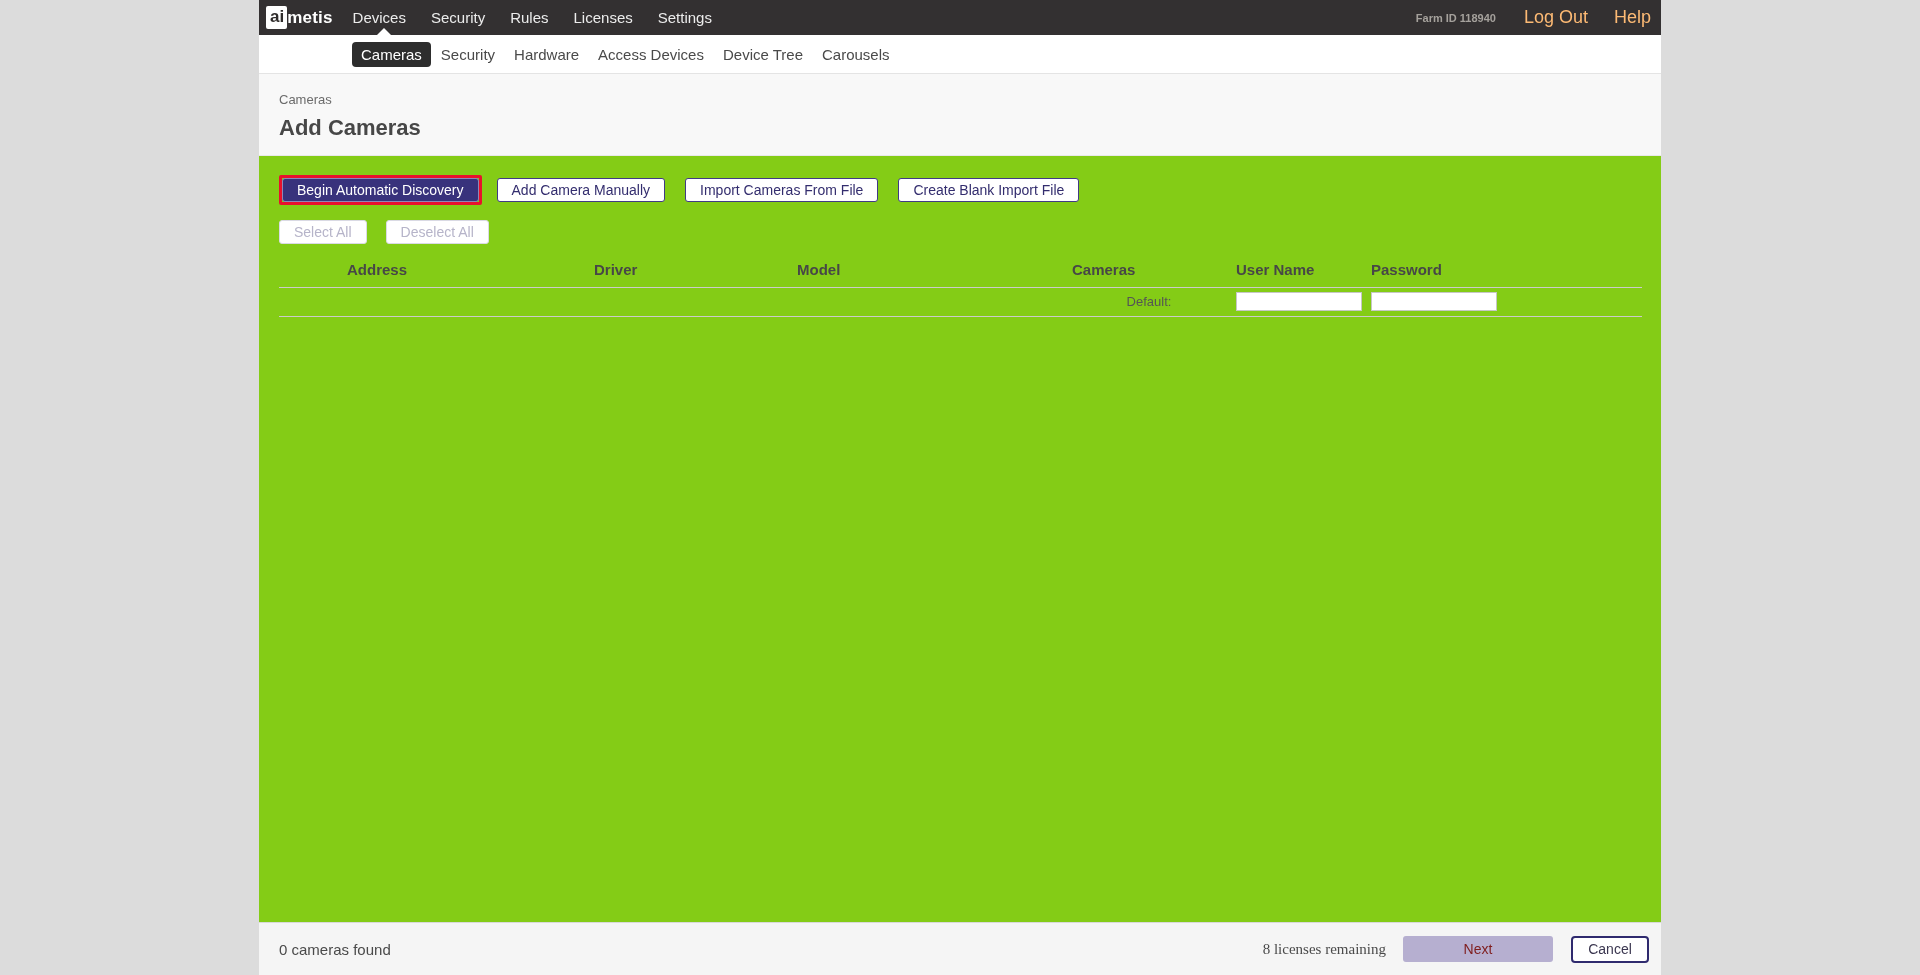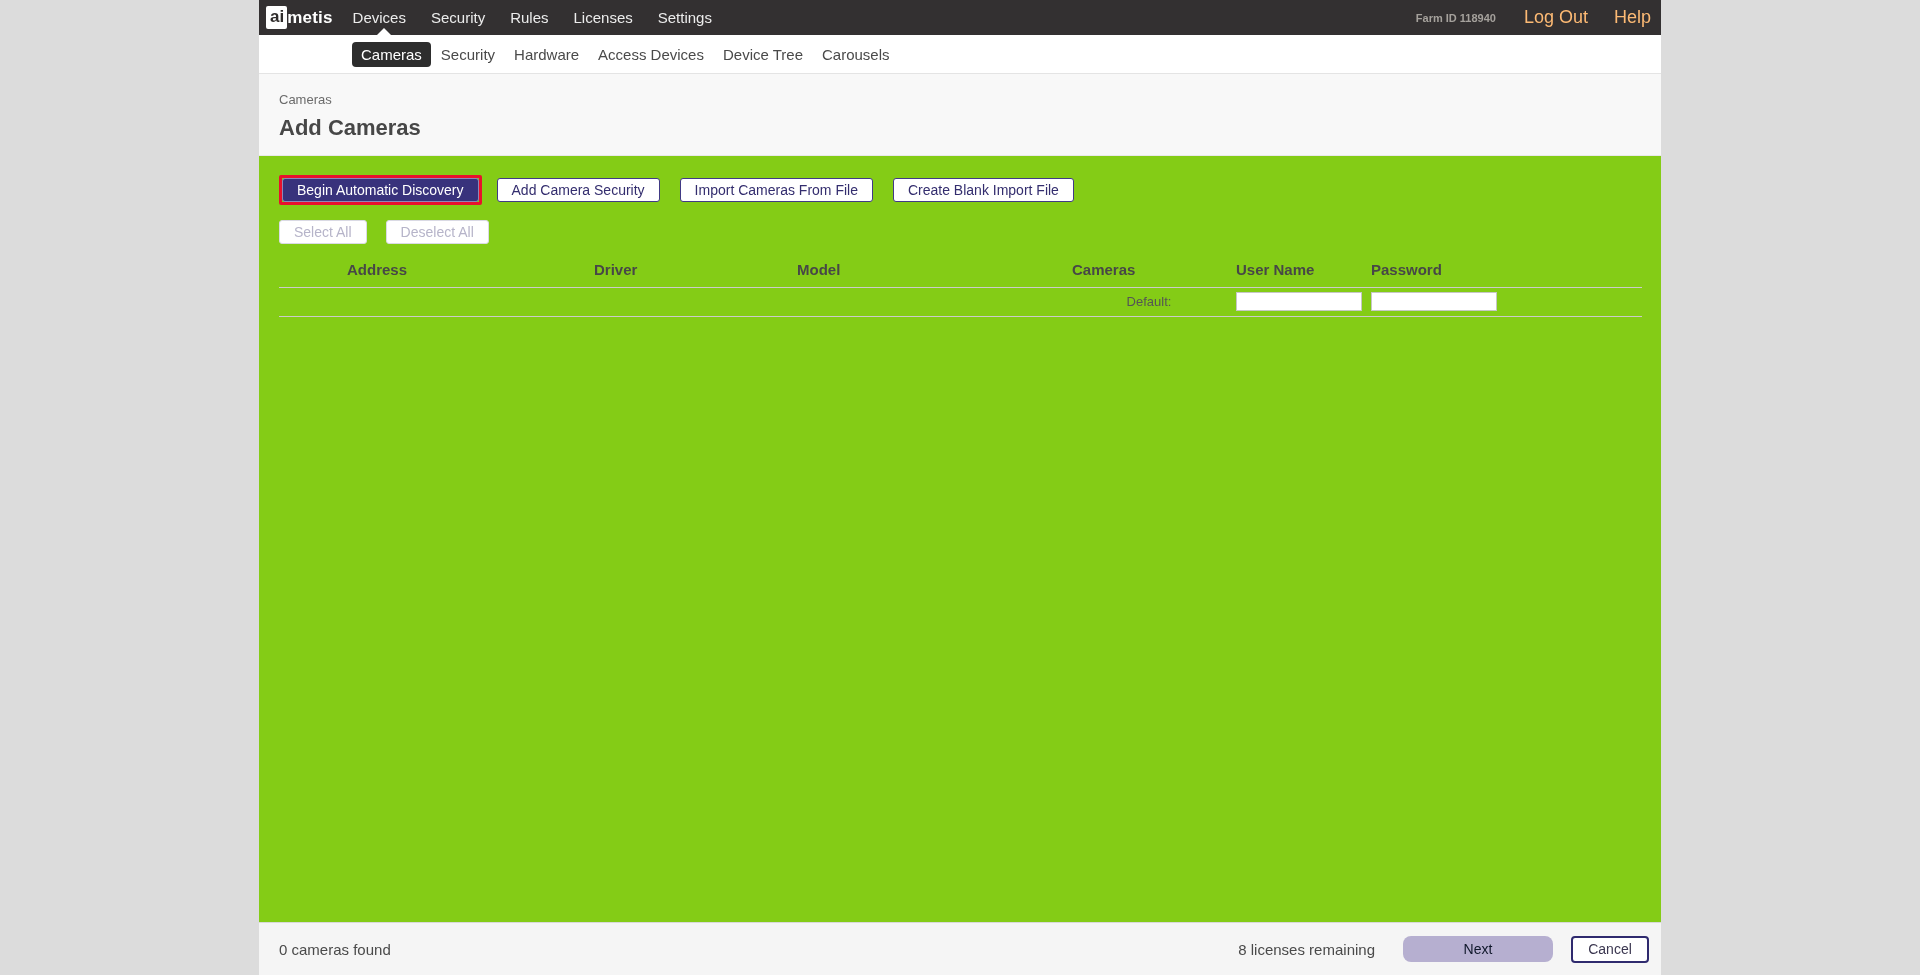--- a/index.html
+++ b/index.html
@@ -51,23 +51,23 @@
   .cam-table td { padding:4px 0 5px 0; border-bottom:1px solid #cbcbcb; height:28px; vertical-align:middle; }
   .default-label { text-align:center; padding-right:10px !important; font-size:13px; color:#555; }
   .cell-input { width:126px; height:19px; border:1px solid #c6c6c6; background:#fff; font-size:13px; padding:0 4px;
                 font-family:"Liberation Sans", sans-serif; }
 
   
   .footer { height:53px; background:#f5f5f5; border-top:1px solid #d9d9d9; display:flex; align-items:center;
             padding:0 12px 0 20px; flex:none; }
   .footer-left { font-size:15px; color:#4a4a4a; }
   .footer-right { margin-left:auto; display:flex; align-items:center; }
-  .licenses { font-size:15px; color:#4a4a4a; margin-right:17px; }
-  .btn-next { width:150px; height:26px; background:#b6afd0; color:#0f172a; font-size:14px; border:none;
-              border-radius:8px; text-align:center; line-height:26px; cursor:default;margin-left:11px; }
+  .licenses { font-size:15px; color:#4a4a4a; margin-right:17px;font-family:Liberation Serif, serif; }
+  .btn-next { width:150px; height:26px; background:#b6afd0; color:#7f1d1d; font-size:14px; border:none;
+              border-radius:3px; text-align:center; line-height:26px; cursor:default; }
   .btn-cancel { margin-left:18px; width:78px; height:27px; background:#fff; border:2px solid #2f2a6e; border-radius:4px;
                 color:#3b3750; font-size:14px; text-align:center; line-height:23px; cursor:pointer; }
 </style>
 </head>
 <body>
 
 <div class="app">
 
   <div class="topbar">
     <div class="logo">
@@ -104,21 +104,21 @@
     <span class="breadcrumb">Cameras</span>
     <div class="page-title">Add Cameras</div>
   </div>
 
   <div class="content">
 
     <div class="btn-row">
       <span class="hl-frame">
         <button class="btn btn-primary">Begin Automatic Discovery</button>
       </span>
-      <button class="btn btn-secondary">Add Camera Security</button>
+      <button class="btn btn-secondary">Add Camera Manually</button>
       <button class="btn btn-secondary">Import Cameras From File</button>
       <button class="btn btn-secondary">Create Blank Import File</button>
     </div>
 
     <div class="select-row">
       <button class="btn btn-disabled" disabled="">Select All</button>
       <button class="btn btn-disabled" disabled="">Deselect All</button>
     </div>
 
     <table class="cam-table">

